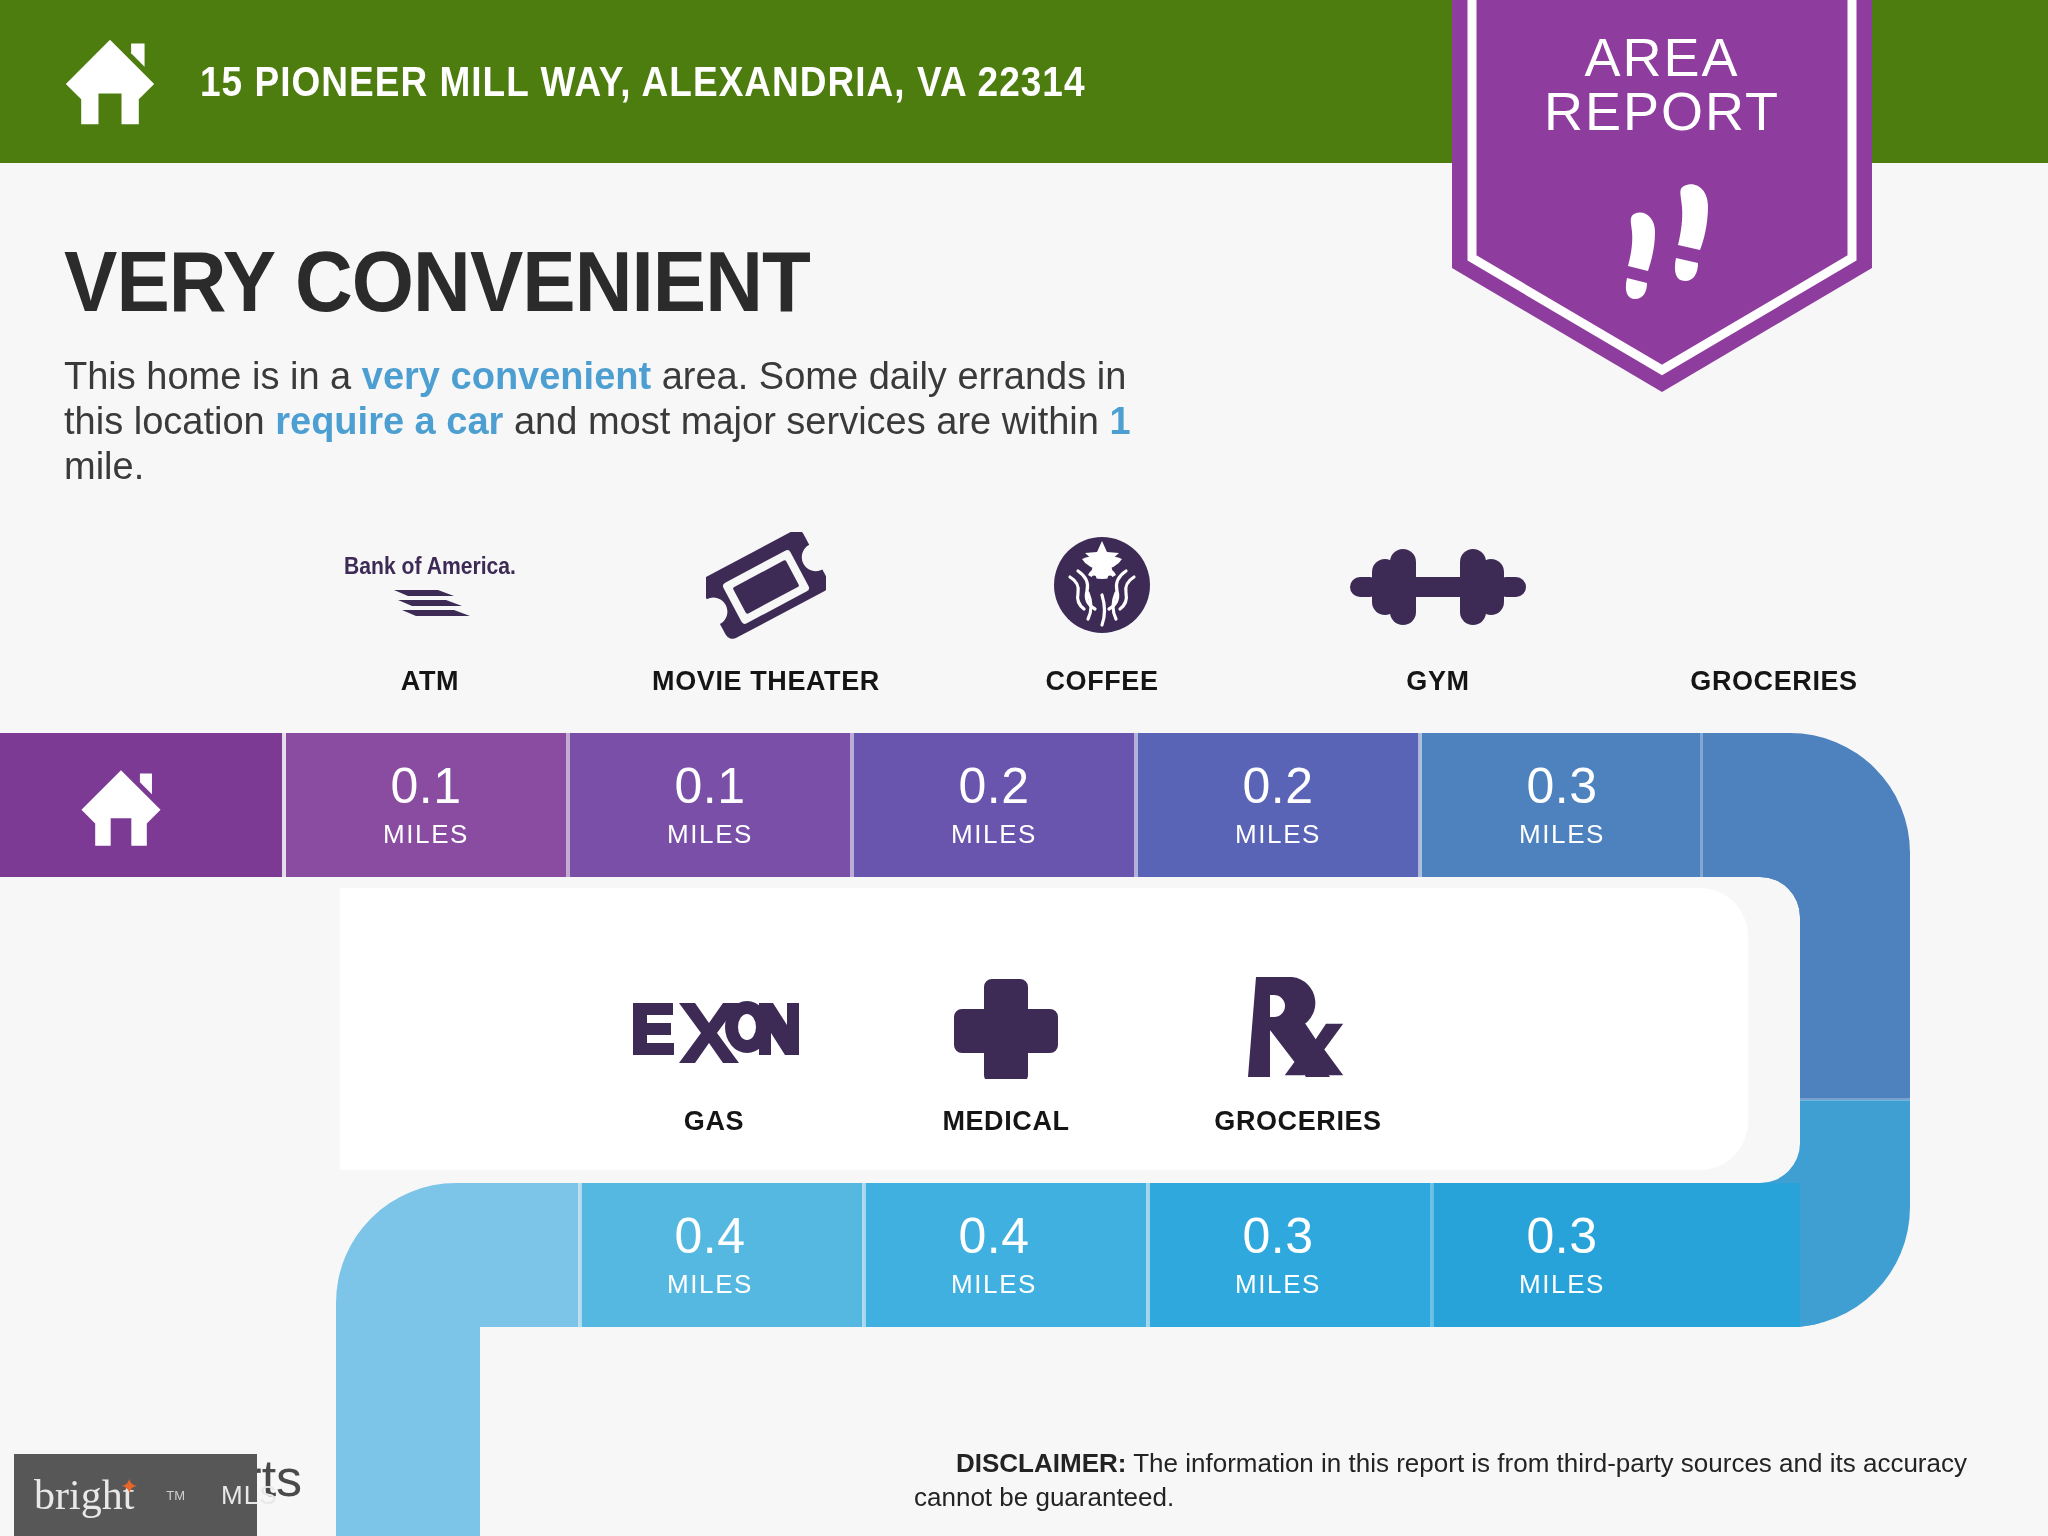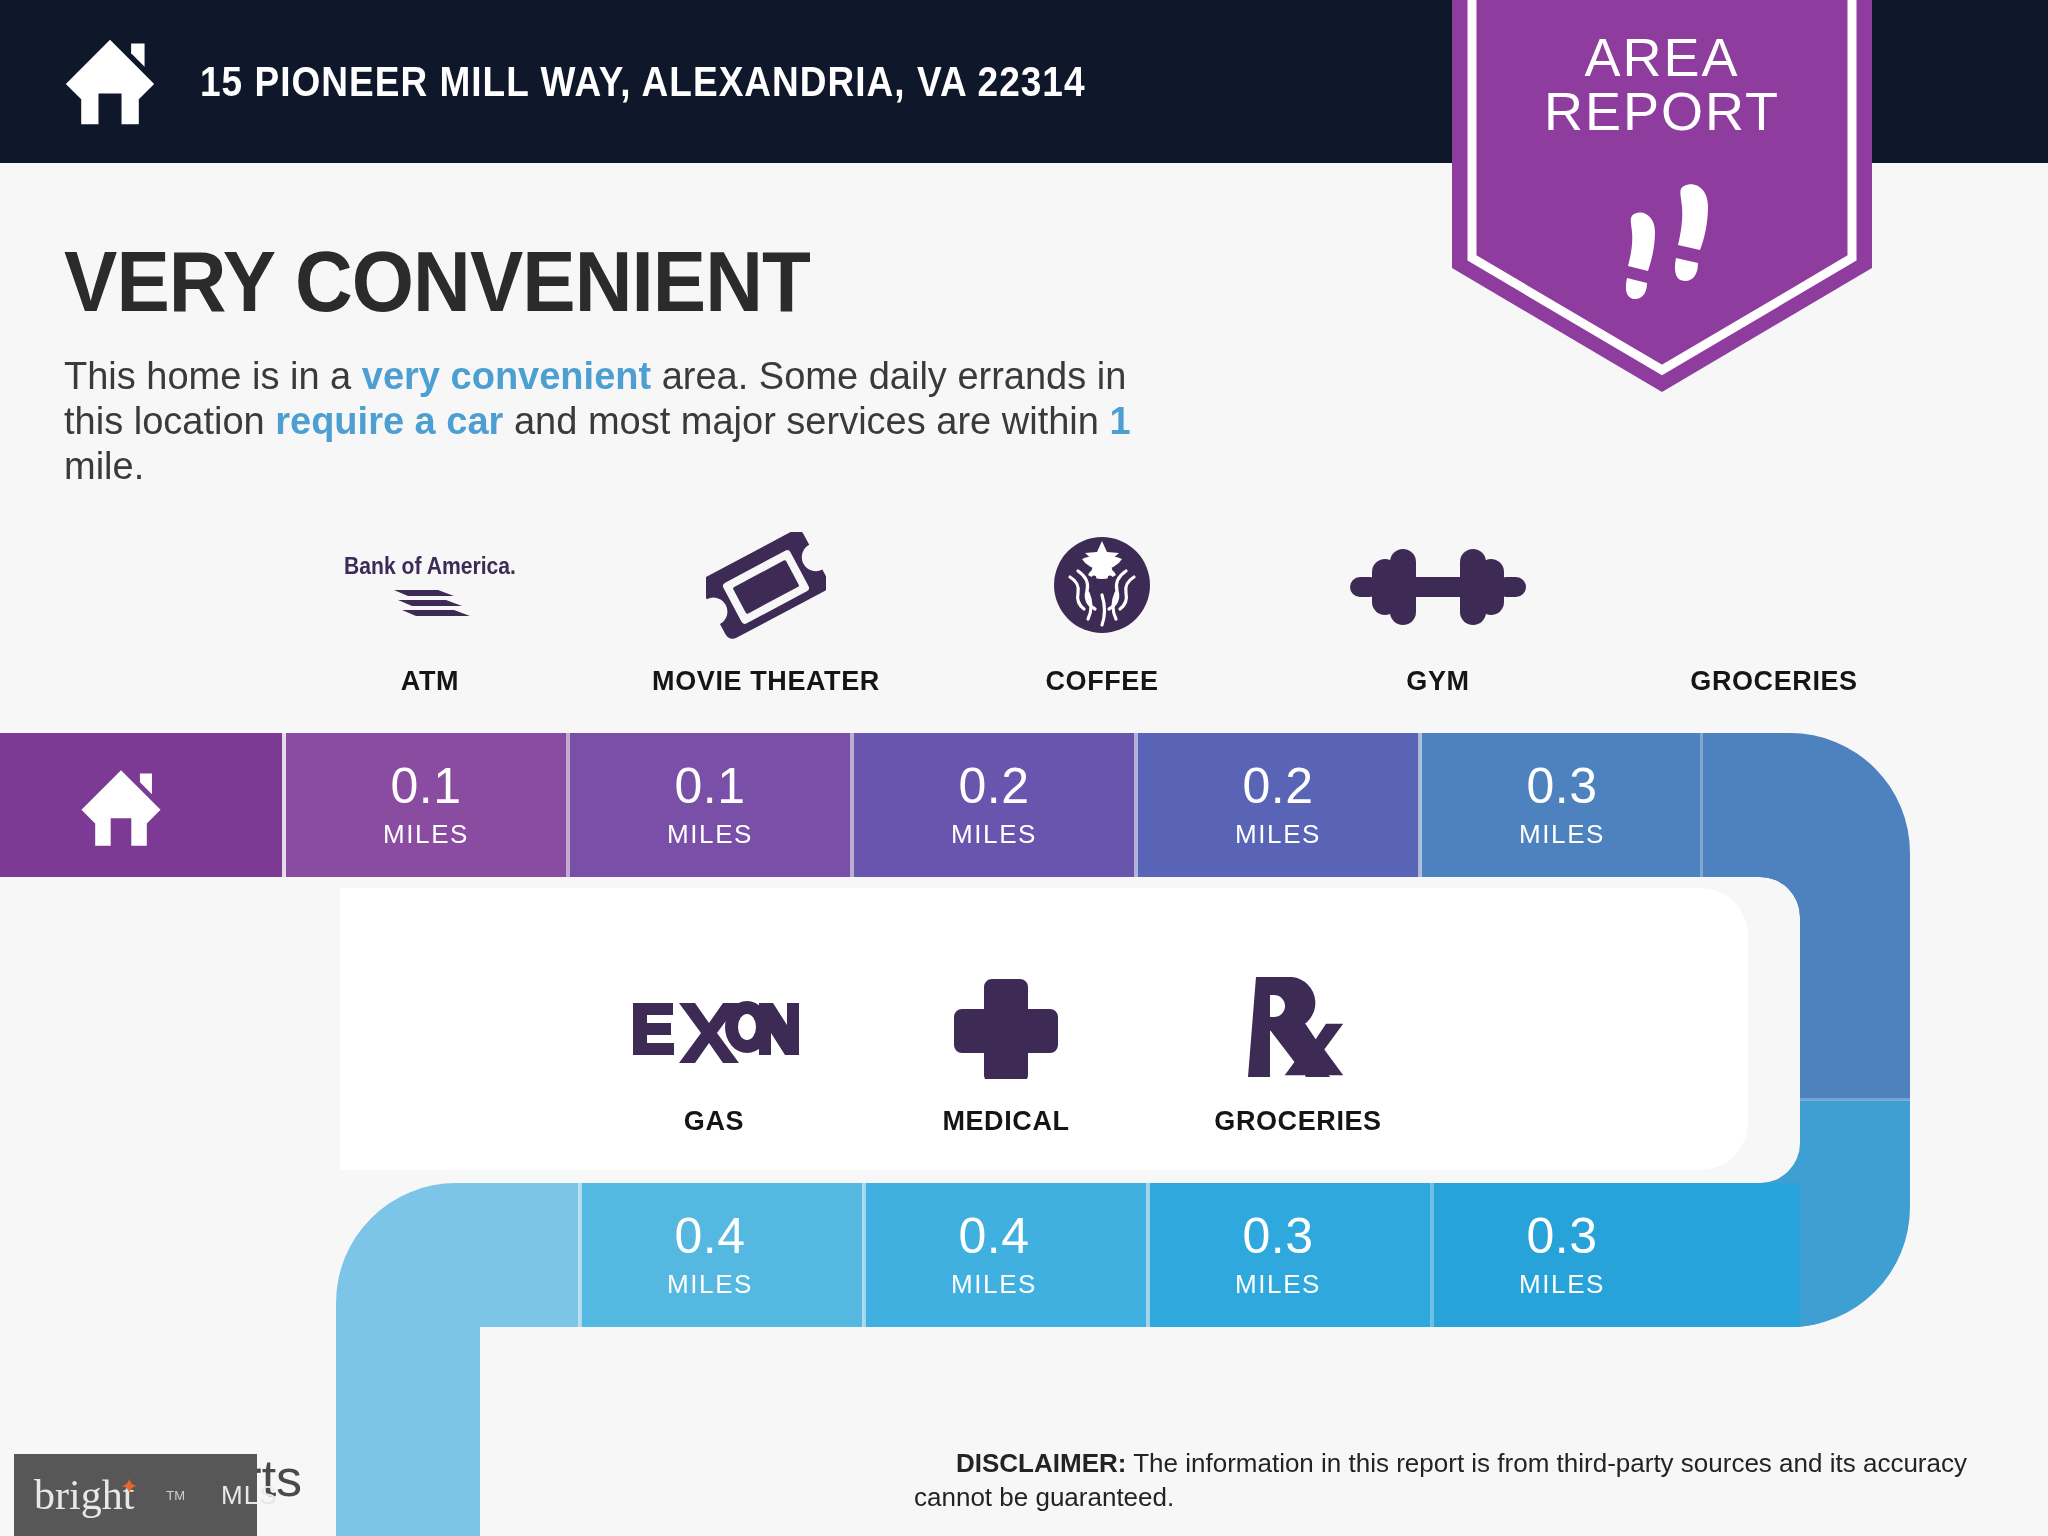--- a/index.html
+++ b/index.html
@@ -7,21 +7,21 @@
   body {
     font-family:"Liberation Sans", sans-serif;
     background:#f7f7f8;
     position:relative;
     overflow:hidden;
   }
 
   
   #header {
     position:absolute; left:0; top:0; width:2048px; height:163px;
-    background:#0f172a;
+    background:#4d7c0f;
     display:flex; align-items:center;
   }
   #header-house { margin-left:62px; width:96px; height:96px; flex:none; }
   #header-address {
     margin-left:42px;
     color:#ffffff;
     font-size:43px;
     font-weight:bold;
     letter-spacing:1.2px;
     transform:scaleX(0.86);

